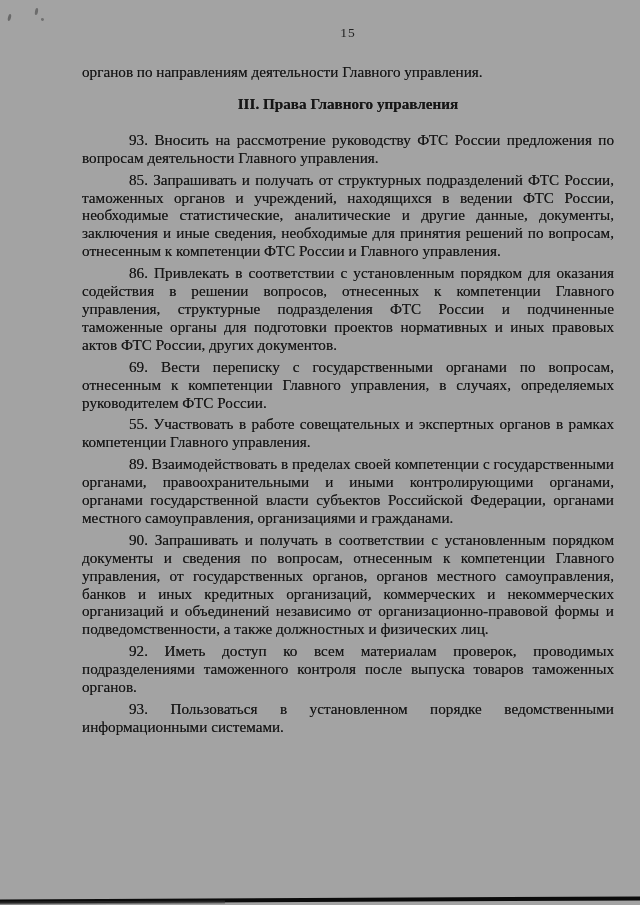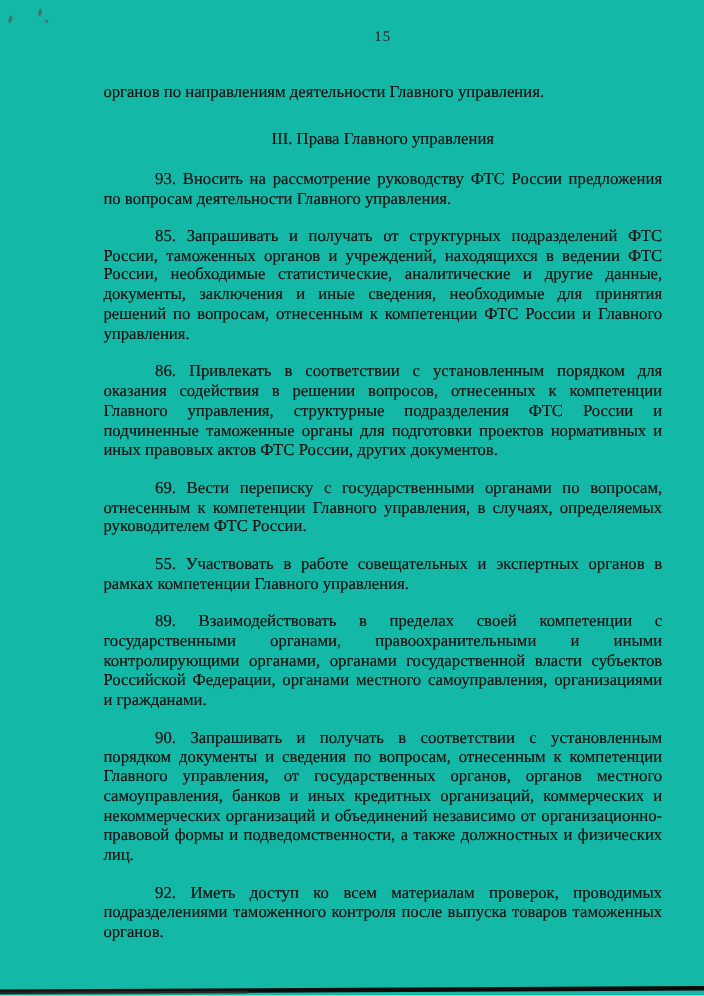--- a/index.html
+++ b/index.html
@@ -1,21 +1,21 @@
 <!DOCTYPE html>
 <html lang="ru"><head>
 <meta charset="utf-8">
 <style>
   html, body { margin: 0; padding: 0; background: #e8e8e8; }
   .page {
     position: relative;
     width: 640px;
     height: 905px;
     margin: 0 auto;
-    background: #14b8a6;
+    background: #a3a3a3;
     overflow: hidden;
     font-family: "Liberation Serif", "DejaVu Serif", serif;
     color: #161616;
   }
   .pageno {
     position: absolute;
     top: 25px;
     left: 78px;
     width: 540px;
     text-align: center;
@@ -27,30 +27,30 @@
     position: absolute;
     top: 59px;
     left: 78px;
     width: 540px;
     font-size: 15.2px;
     line-height: 17.9px;
     text-align: justify;
     text-shadow: 0 0 0.45px rgba(10,10,10,0.65);
   }
   .content p {
-    margin: 16px;
+    margin: 4px;
     padding: 0;
     text-indent: 47px;
   }
   .content p.continuation { text-indent: 0; }
   .content .heading {
     text-indent: 0;
     text-align: center;
-    font-weight: normal;
-    margin: 25px 0 18px 0;
+    font-weight: bold;
+    margin: 14px 0 18px 0;
   }
   
   .speck {
     position: absolute;
     background: #5a5a5a;
     border-radius: 45% 55% 50% 50%;
   }
   .speck.s1 { left: 8px;  top: 14px; width: 3px; height: 7px; transform: rotate(14deg); opacity: .8; }
   .speck.s2 { left: 35px; top: 8px;  width: 3px; height: 7px; transform: rotate(10deg); opacity: .75; }
   .speck.s3 { left: 41px; top: 18px; width: 3px; height: 3px; opacity: .7; }
@@ -88,17 +88,18 @@
       <p class="continuation">органов по направлениям деятельности Главного управления.</p>
       <div class="heading">III. Права Главного управления</div>
       <p class="paragraph">93. Вносить на рассмотрение руководству ФТС России предложения по вопросам деятельности Главного управления.</p>
       <p class="paragraph">85. Запрашивать и получать от структурных подразделений ФТС России, таможенных органов и учреждений, находящихся в ведении ФТС России, необходимые статистические, аналитические и другие данные, документы, заключения и иные сведения, необходимые для принятия решений по вопросам, отнесенным к компетенции ФТС России и Главного управления.</p>
       <p class="paragraph">86. Привлекать в соответствии с установленным порядком для оказания содействия в решении вопросов, отнесенных к компетенции Главного управления, структурные подразделения ФТС России и подчиненные таможенные органы для подготовки проектов нормативных и иных правовых актов ФТС России, других документов.</p>
       <p class="paragraph">69. Вести переписку с государственными органами по вопросам, отнесенным к компетенции Главного управления, в случаях, определяемых руководителем ФТС России.</p>
       <p class="paragraph">55. Участвовать в работе совещательных и экспертных органов в рамках компетенции Главного управления.</p>
       <p class="paragraph">89. Взаимодействовать в пределах своей компетенции с государственными органами, правоохранительными и иными контролирующими органами, органами государственной власти субъектов Российской Федерации, органами местного самоуправления, организациями и гражданами.</p>
       <p class="paragraph">90. Запрашивать и получать в соответствии с установленным порядком документы и сведения по вопросам, отнесенным к компетенции Главного управления, от государственных органов, органов местного самоуправления, банков и иных кредитных организаций, коммерческих и некоммерческих организаций и объединений независимо от организационно-правовой формы и подведомственности, а также должностных и физических лиц.</p>
       <p class="paragraph">92. Иметь доступ ко всем материалам проверок, проводимых подразделениями таможенного контроля после выпуска товаров таможенных органов.</p>
+      <p class="paragraph">93. Пользоваться в установленном порядке ведомственными информационными системами.</p>
     </div>
 
   <div class="scan-line"></div>
   <div class="scan-line-smudge"></div>
 </div>
 
 </body></html>

